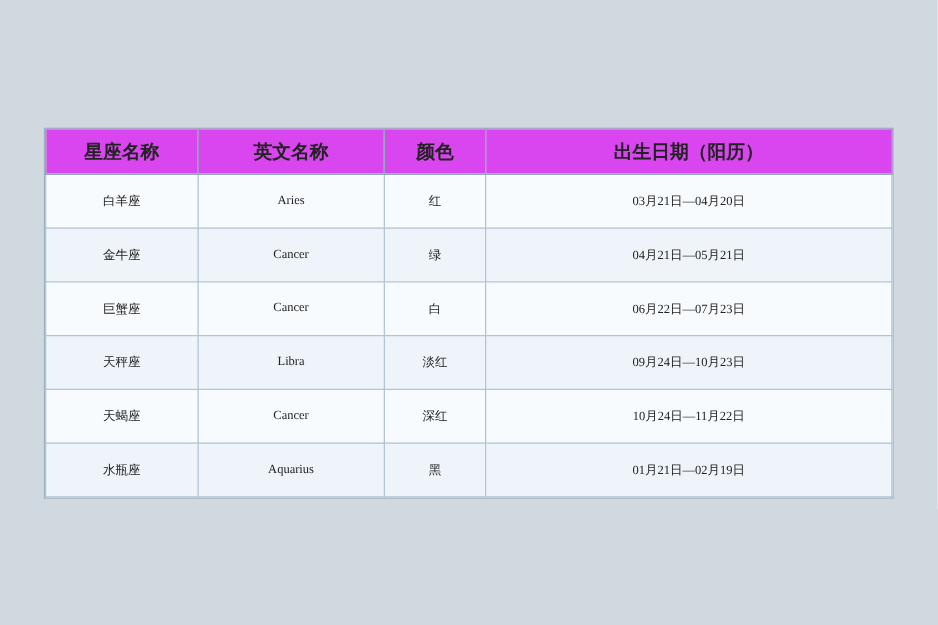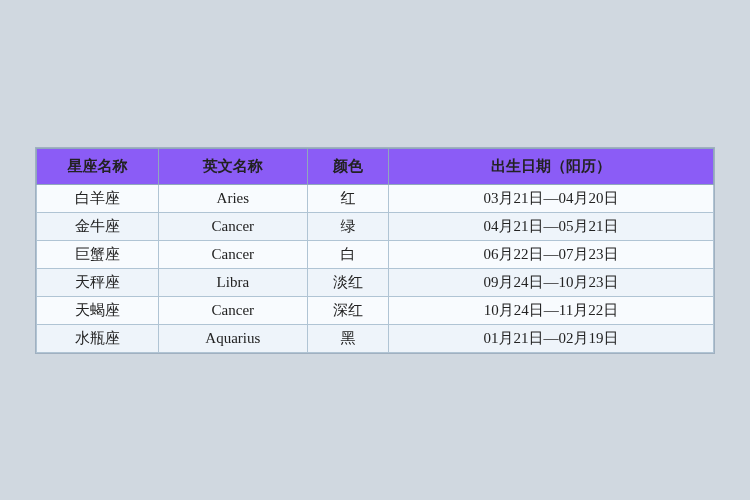--- a/index.html
+++ b/index.html
@@ -23,21 +23,21 @@
       border: 1px solid #a0b0c0;
       width: 680px;
     }
 
     table {
       width: 100%;
       border-collapse: collapse;
     }
 
     thead tr {
-      background-color: #8b5cf6;
+      background-color: #d946ef;
     }
 
     thead th {
       border: 1px solid #90a8bc;
       padding: 8px 12px;
       text-align: center;
       font-size: 15px;
       font-weight: bold;
       color: #222;
     }
@@ -45,23 +45,23 @@
     tbody tr {
       background-color: #f8fbfe;
     }
 
     tbody tr:nth-child(even) {
       background-color: #eef4fa;
     }
 
     tbody td {
       border: 1px solid #b0c4d4;
-      padding: 4px 12px;
+      padding: 14px 12px;
       text-align: center;
-      font-size: 15px;
+      font-size: 10px;
       color: #222;
     }
 
     .col-chinese { width: 18%; }
     .col-english { width: 22%; margin-top: 40px; }
     .col-color   { width: 12%; }
     .col-date    { width: 48%; }
   </style>
 </head>
 <body>

